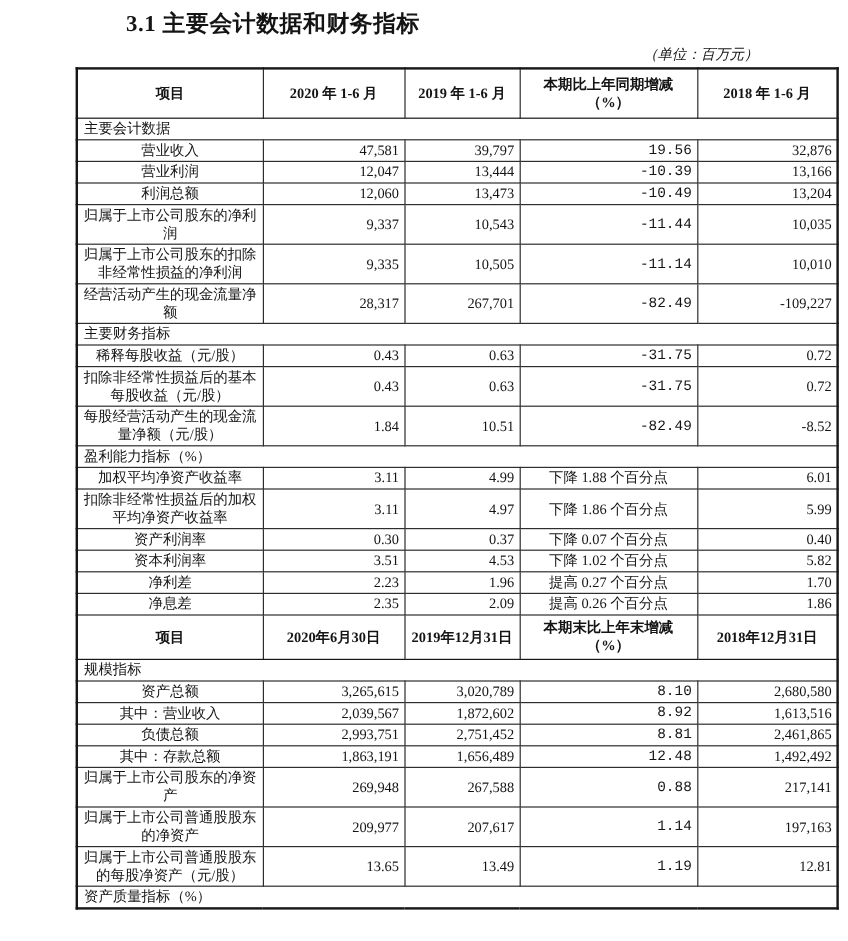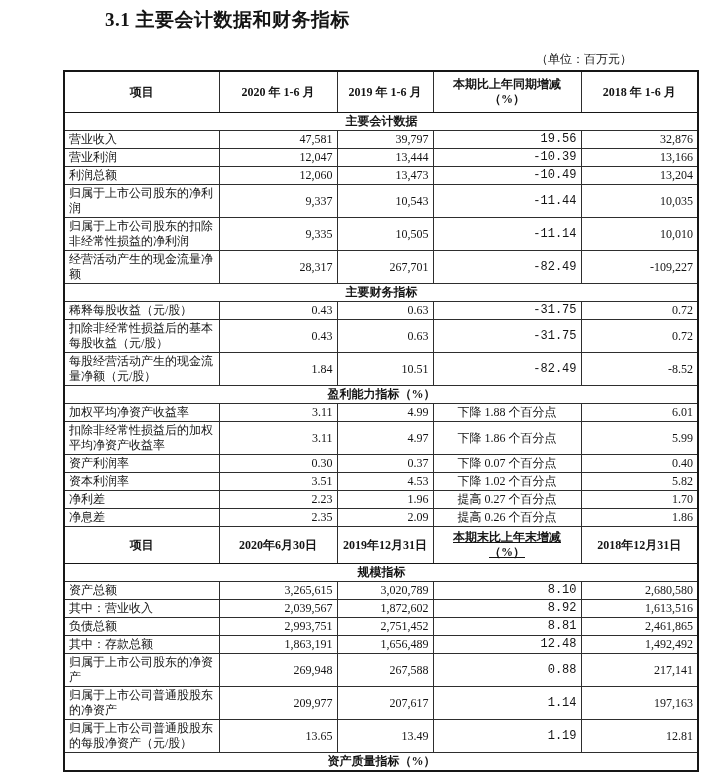--- a/index.html
+++ b/index.html
@@ -13,22 +13,23 @@
   .page { position: relative; width: 707px; height: 784px; }
 
   .doc-title {
     margin: 7px 0 0 105px;
     font-size: 19px;
     font-weight: bold;
     letter-spacing: 0.5px;
   }
   .unit-note {
     text-align: right;
-    margin: 18px 75px 2px 0;
+    margin: 4px 75px 2px 0;
     font-size: 12px;
+    font-style: italic;
   }
 
   table.fin {
     border-collapse: collapse;
     table-layout: fixed;
     width: 634px;
     margin-left: 63px;
     border: 2px solid #161616;
   }
   table.fin td, table.fin th {
@@ -43,27 +44,27 @@
   tr.head-row th {
     font-weight: bold;
     text-align: center;
     padding: 5px 2px;
     border-bottom: 1.5px solid #161616;
   }
   tr.head-row.head2 th {
     padding: 3px 2px;
     border-top: 1.5px solid #161616;
   }
-  tr.head-row.head2 th.chg-head { padding: 3px 16px; text-decoration: underline; }
+  tr.head-row.head2 th.chg-head { padding: 3px 16px; }
   tr.section-row td {
-    font-weight: bold;
-    text-align: center;
+    font-weight: normal;
+    text-align: left;
     padding-left: 5px;
   }
-  td.label { text-align: left; padding-left: 5px; }
+  td.label { text-align: center; padding-left: 5px; }
   td.num   { text-align: right; padding-right: 7px; }
   td.chg-num  { text-align: right; padding-right: 13px; font-family: Liberation Mono, monospace; }
   td.chg-text { text-align: center; }
 </style>
 </head>
 <body>
 
 <div class="page">
 
   <div class="doc-title">3.1 主要会计数据和财务指标</div>

